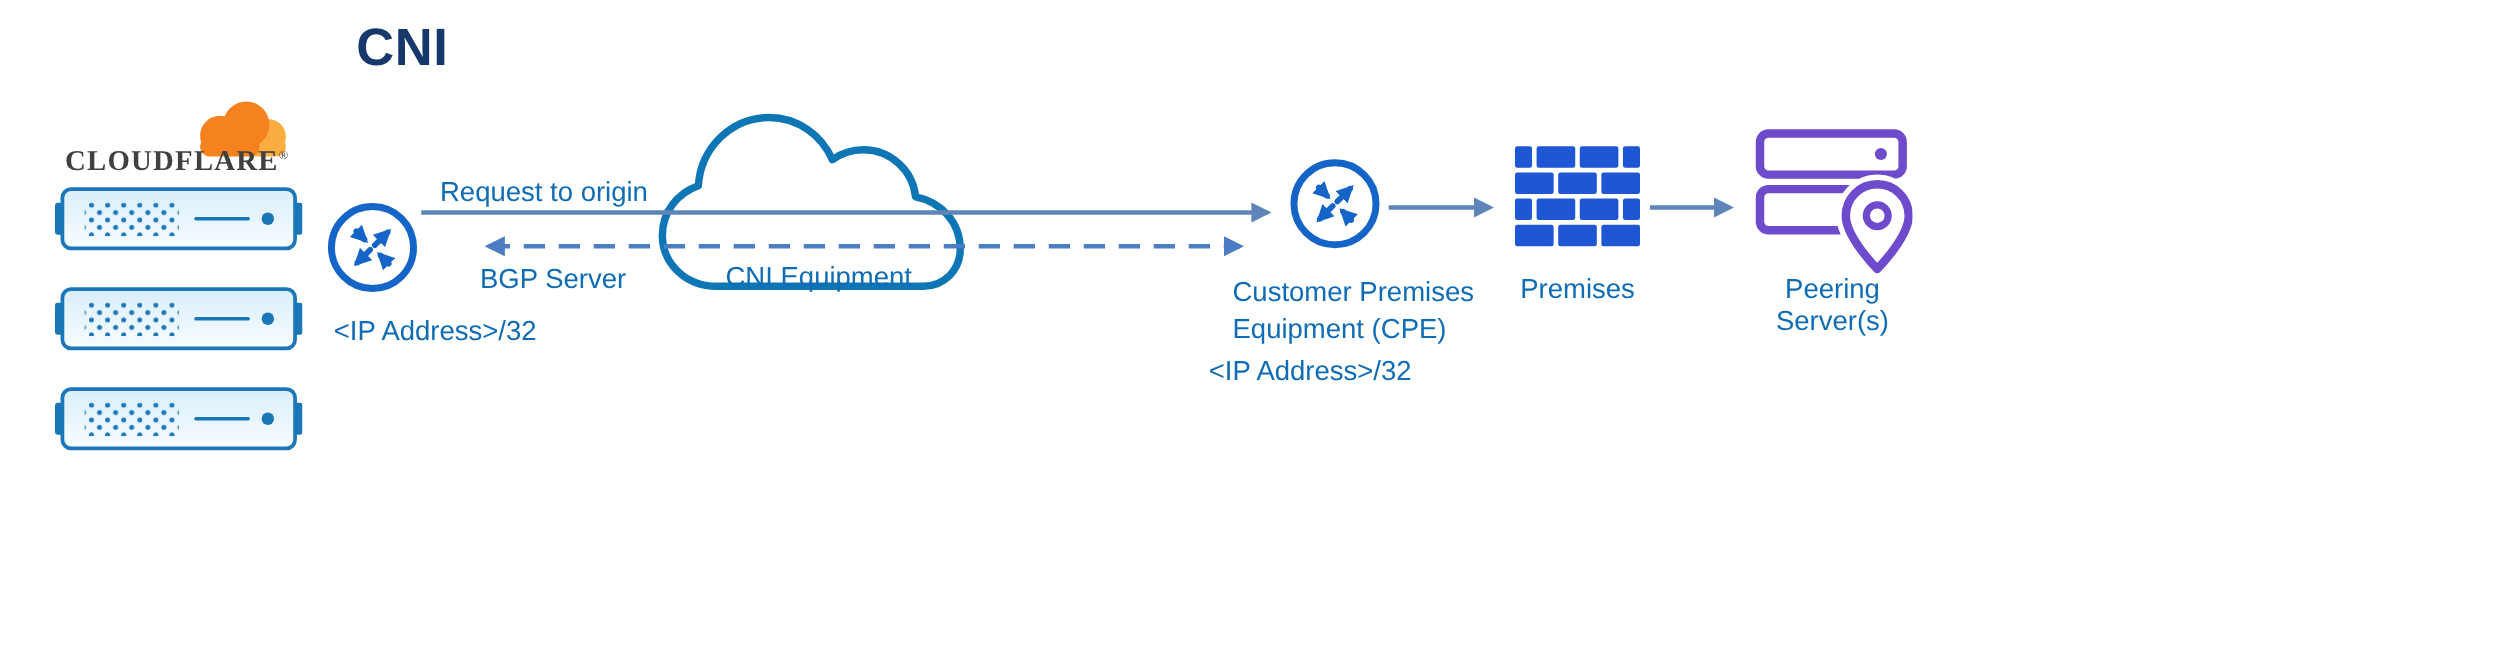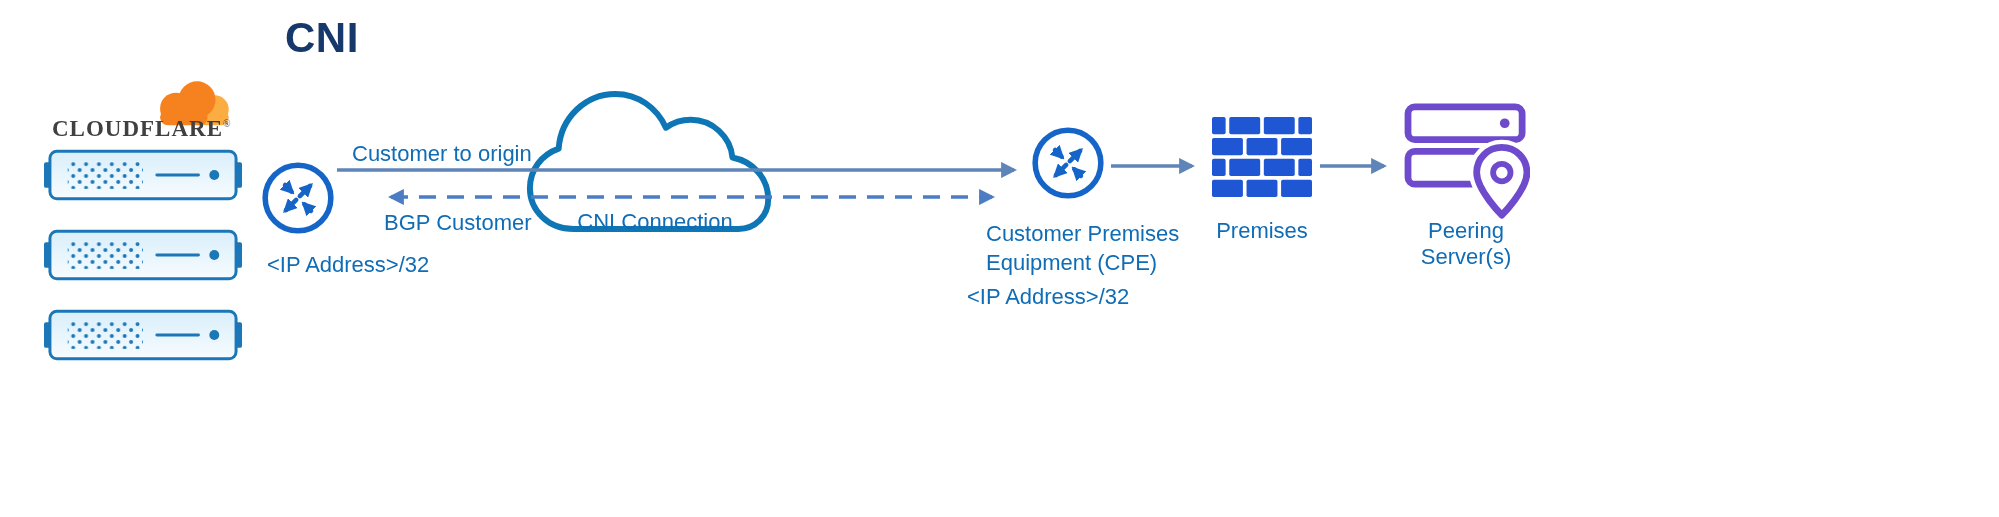--- a/index.html
+++ b/index.html
@@ -141,22 +141,22 @@
     <rect x="4" y="6" width="118" height="34" rx="7" fill="#ffffff" stroke="#6e4bcc" stroke-width="7"></rect>
     <circle cx="104" cy="23" r="5" fill="#6e4bcc"></circle>
     <rect x="4" y="52" width="118" height="34" rx="7" fill="#ffffff" stroke="#6e4bcc" stroke-width="7"></rect>
     <g>
       <path d="M101 48 c-14.5 0 -26 11.5 -26 26 c0 18 26 44 26 44 c0 0 26 -26 26 -44 c0 -14.5 -11.5 -26 -26 -26 z" fill="#ffffff" stroke="#ffffff" stroke-width="16"></path>
       <path d="M101 48 c-14.5 0 -26 11.5 -26 26 c0 18 26 44 26 44 c0 0 26 -26 26 -44 c0 -14.5 -11.5 -26 -26 -26 z" fill="#ffffff" stroke="#6e4bcc" stroke-width="7" stroke-linejoin="round"></path>
       <circle cx="101" cy="74" r="9" fill="#ffffff" stroke="#6e4bcc" stroke-width="6"></circle>
     </g>
   </svg>
 
-  <div class="lbl" style="left:352px;top:141px">Customer to origin</div>
-  <div class="lbl" style="left:384px;top:210px">BGP Customer</div>
+  <div class="lbl" style="left:352px;top:141px">Request to origin</div>
+  <div class="lbl" style="left:384px;top:210px">BGP Server</div>
   <div class="lbl" style="left:267px;top:252px">&lt;IP Address&gt;/32</div>
-  <div class="lbl center" style="left:516px;top:209px;width:278px">CNI Connection</div>
+  <div class="lbl center" style="left:516px;top:209px;width:278px">CNI Equipment</div>
   <div class="lbl cpe-label" style="left:986px;top:220px">Customer Premises Equipment (CPE)</div>
   <div class="lbl" style="left:967px;top:284px">&lt;IP Address&gt;/32</div>
   <div class="lbl center" style="left:1212px;top:218px;width:100px">Premises</div>
   <div class="lbl center" style="left:1390px;top:218px;width:152px">Peering Server(s)</div>
 
 </div>
 
 </body></html>

